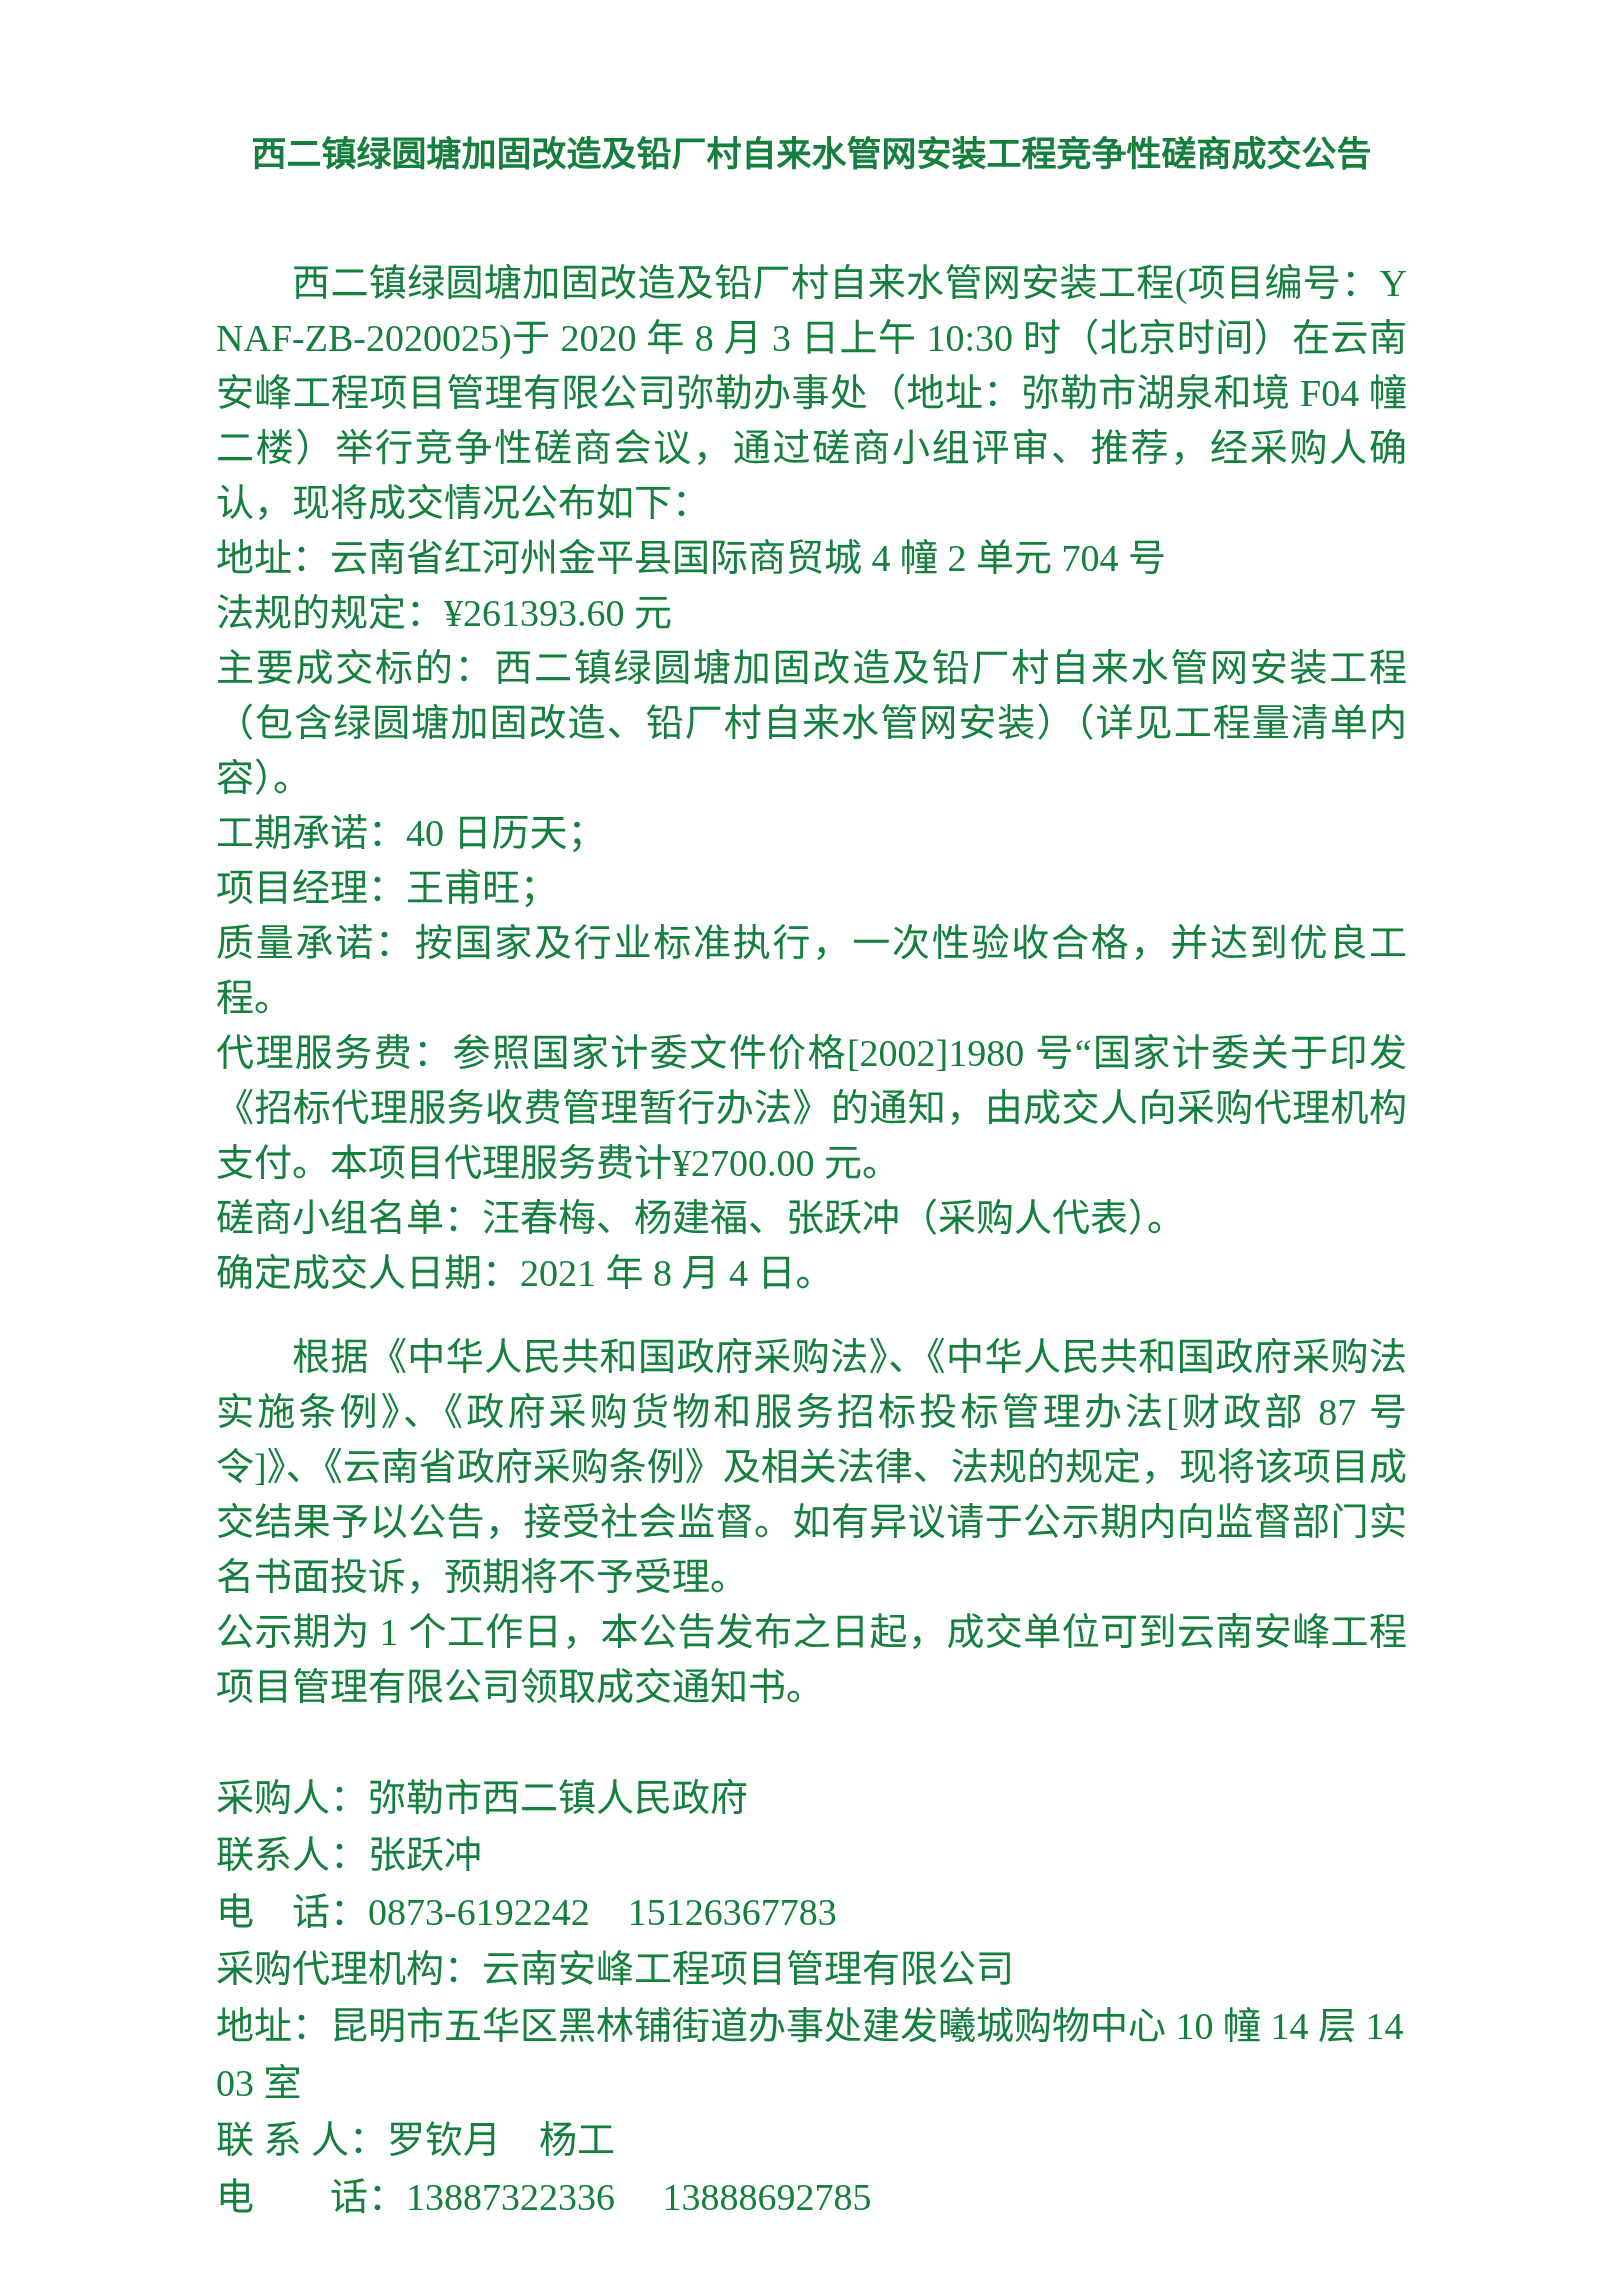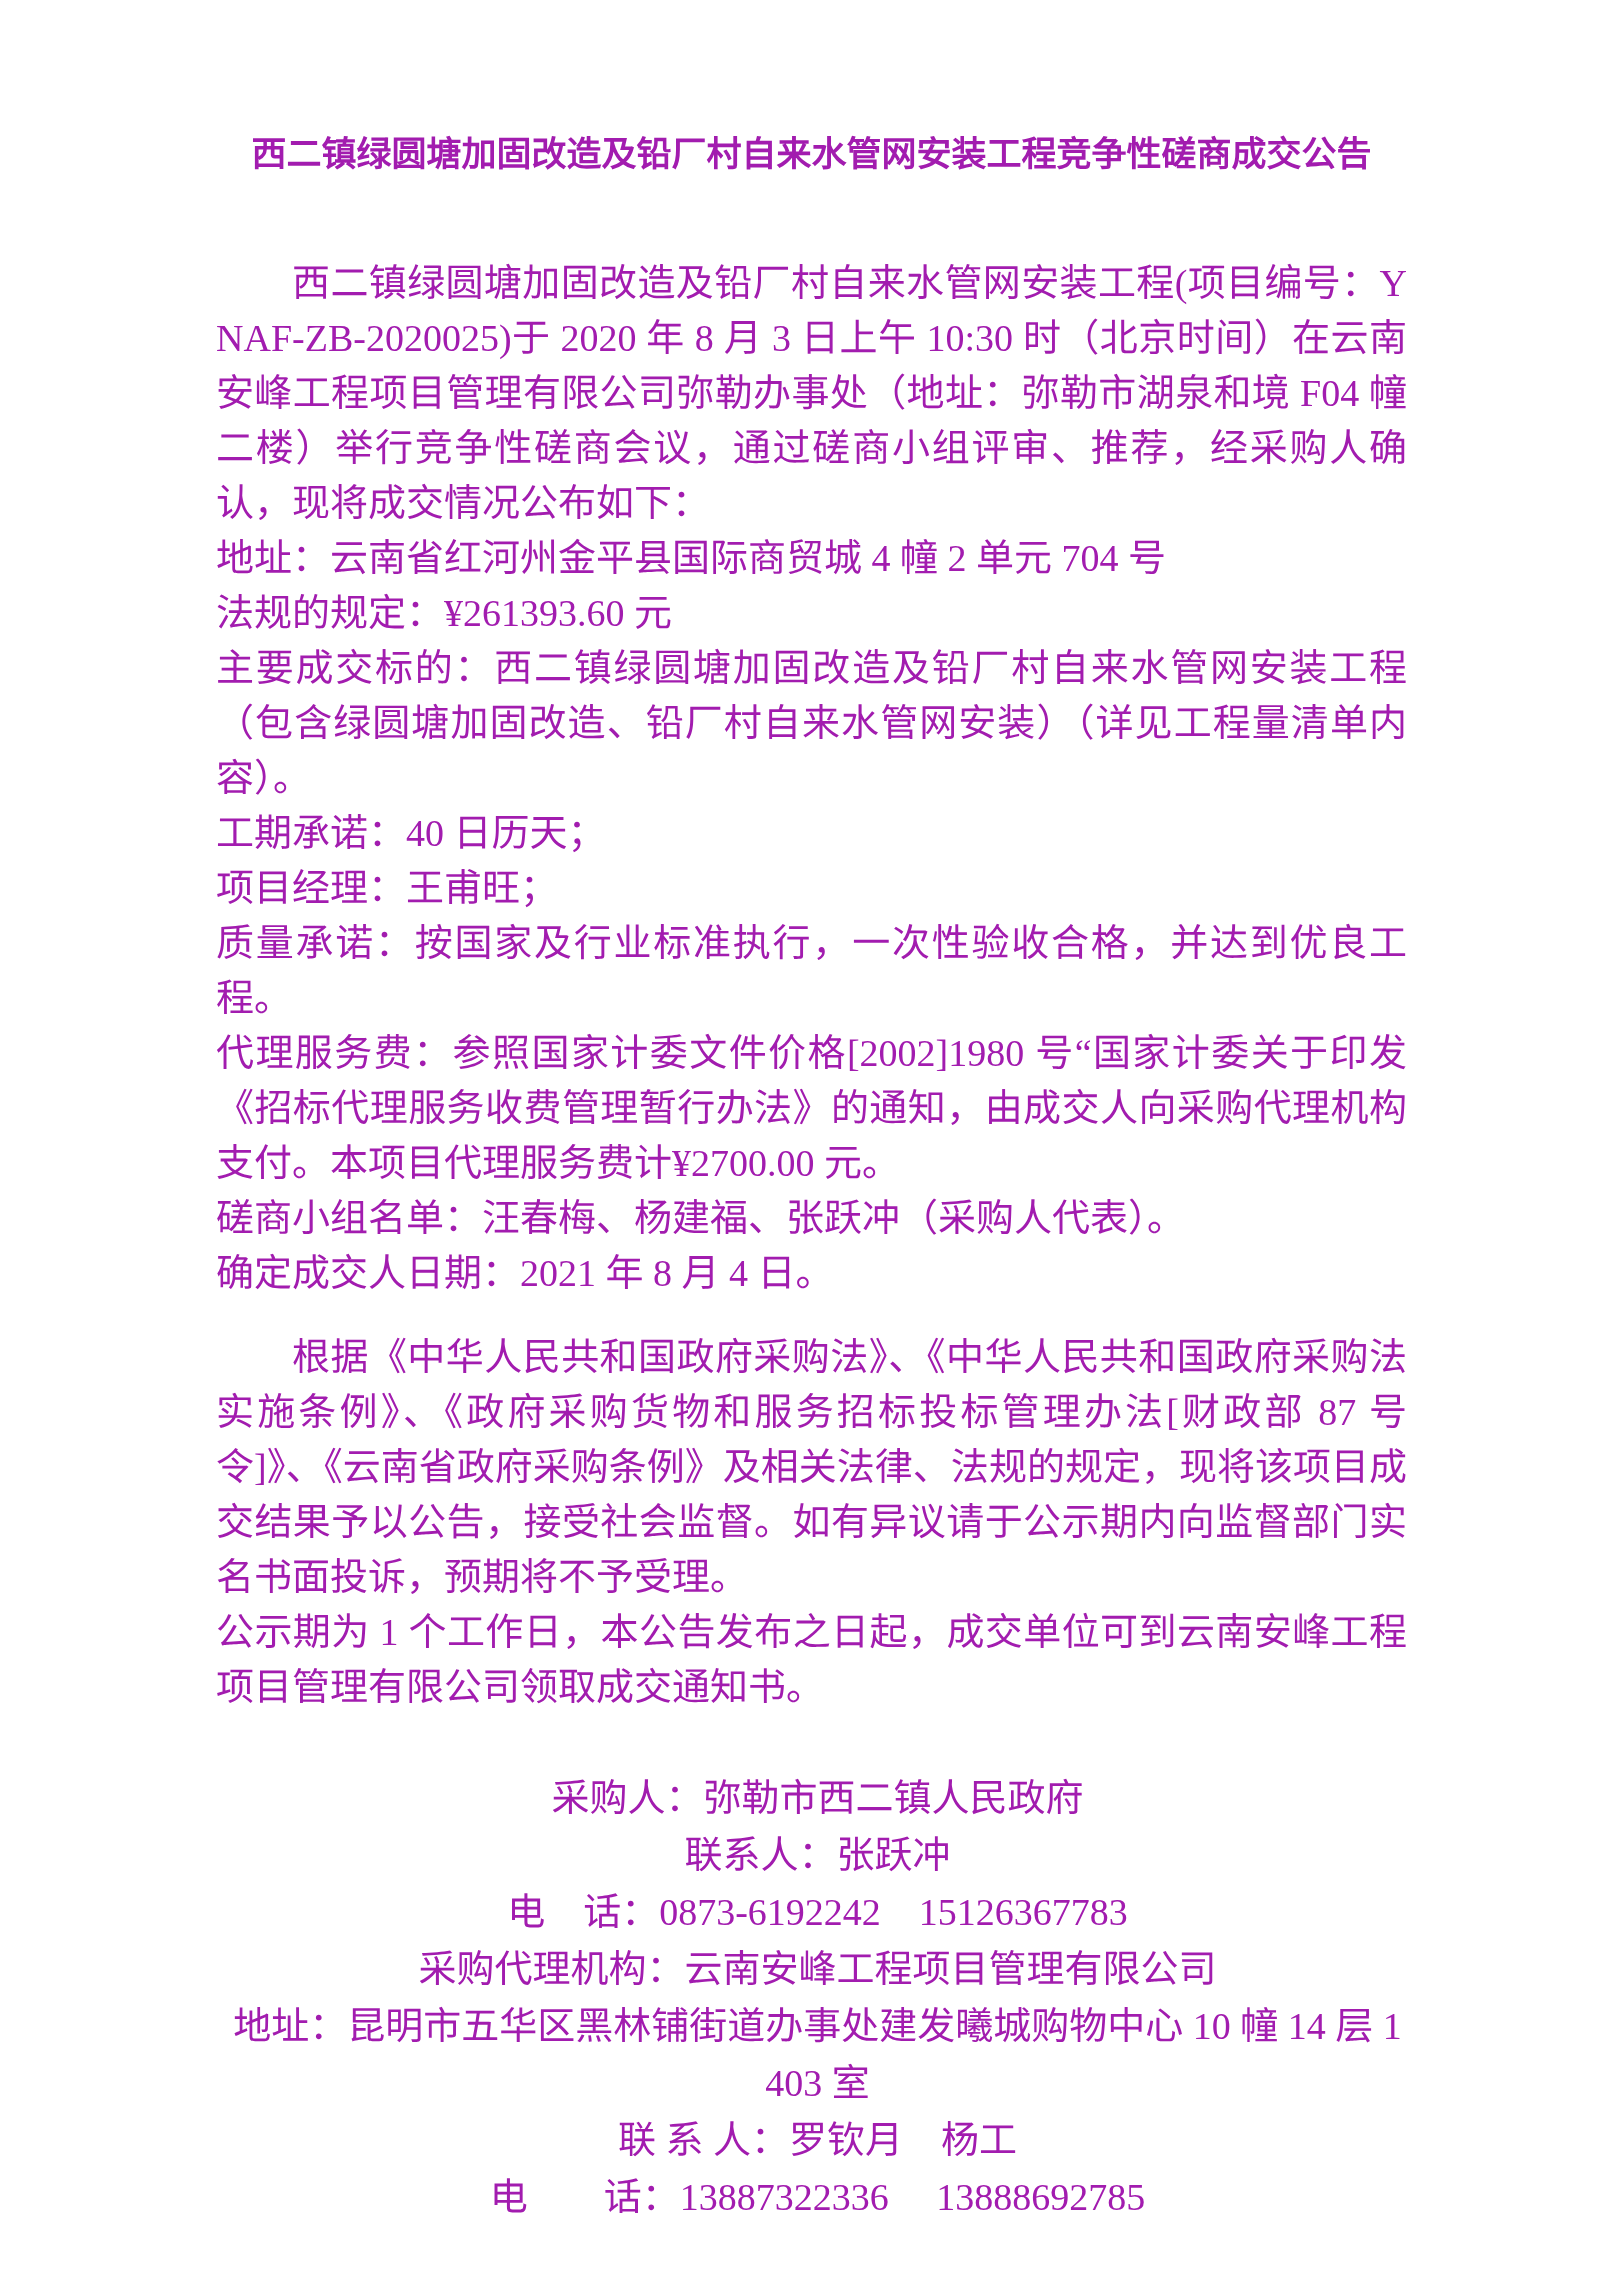--- a/index.html
+++ b/index.html
@@ -5,21 +5,21 @@
   html, body {
     margin: 0;
     padding: 0;
     background: #ffffff;
   }
   .page {
     position: relative;
     width: 1621px;
     height: 2293px;
     background: #ffffff;
-    color: #a21caf;
+    color: #15803d;
     box-sizing: border-box;
     padding: 132px 214px 0 216px;
     font-family: "Liberation Serif", "DejaVu Serif", serif;
     overflow: hidden;
   }
   .doc-title {
     font-size: 35px;
     line-height: 45px;
     font-weight: bold;
     text-align: center;
@@ -36,22 +36,21 @@
     text-indent: 2em;
   }
   .legal-gap {
     margin-top: 29px;
   }
   .contacts {
     margin-top: 55px;
   }
   .contacts .line {
     line-height: 57px;
-    text-align: center;
-    margin-left: 12px;
+    text-align: left;
   }
 </style>
 </head>
 <body>
 
 <div class="page">
 
   <h1 class="doc-title">西二镇绿圆塘加固改造及铅厂村自来水管网安装工程竞争性磋商成交公告</h1>
 
   <p class="line indent">西二镇绿圆塘加固改造及铅厂村自来水管网安装工程(项目编号：YNAF-ZB-2020025)于 2020 年 8 月 3 日上午 10:30 时（北京时间）在云南安峰工程项目管理有限公司弥勒办事处（地址：弥勒市湖泉和境 F04 幢二楼）举行竞争性磋商会议，通过磋商小组评审、推荐，经采购人确认，现将成交情况公布如下：</p>

